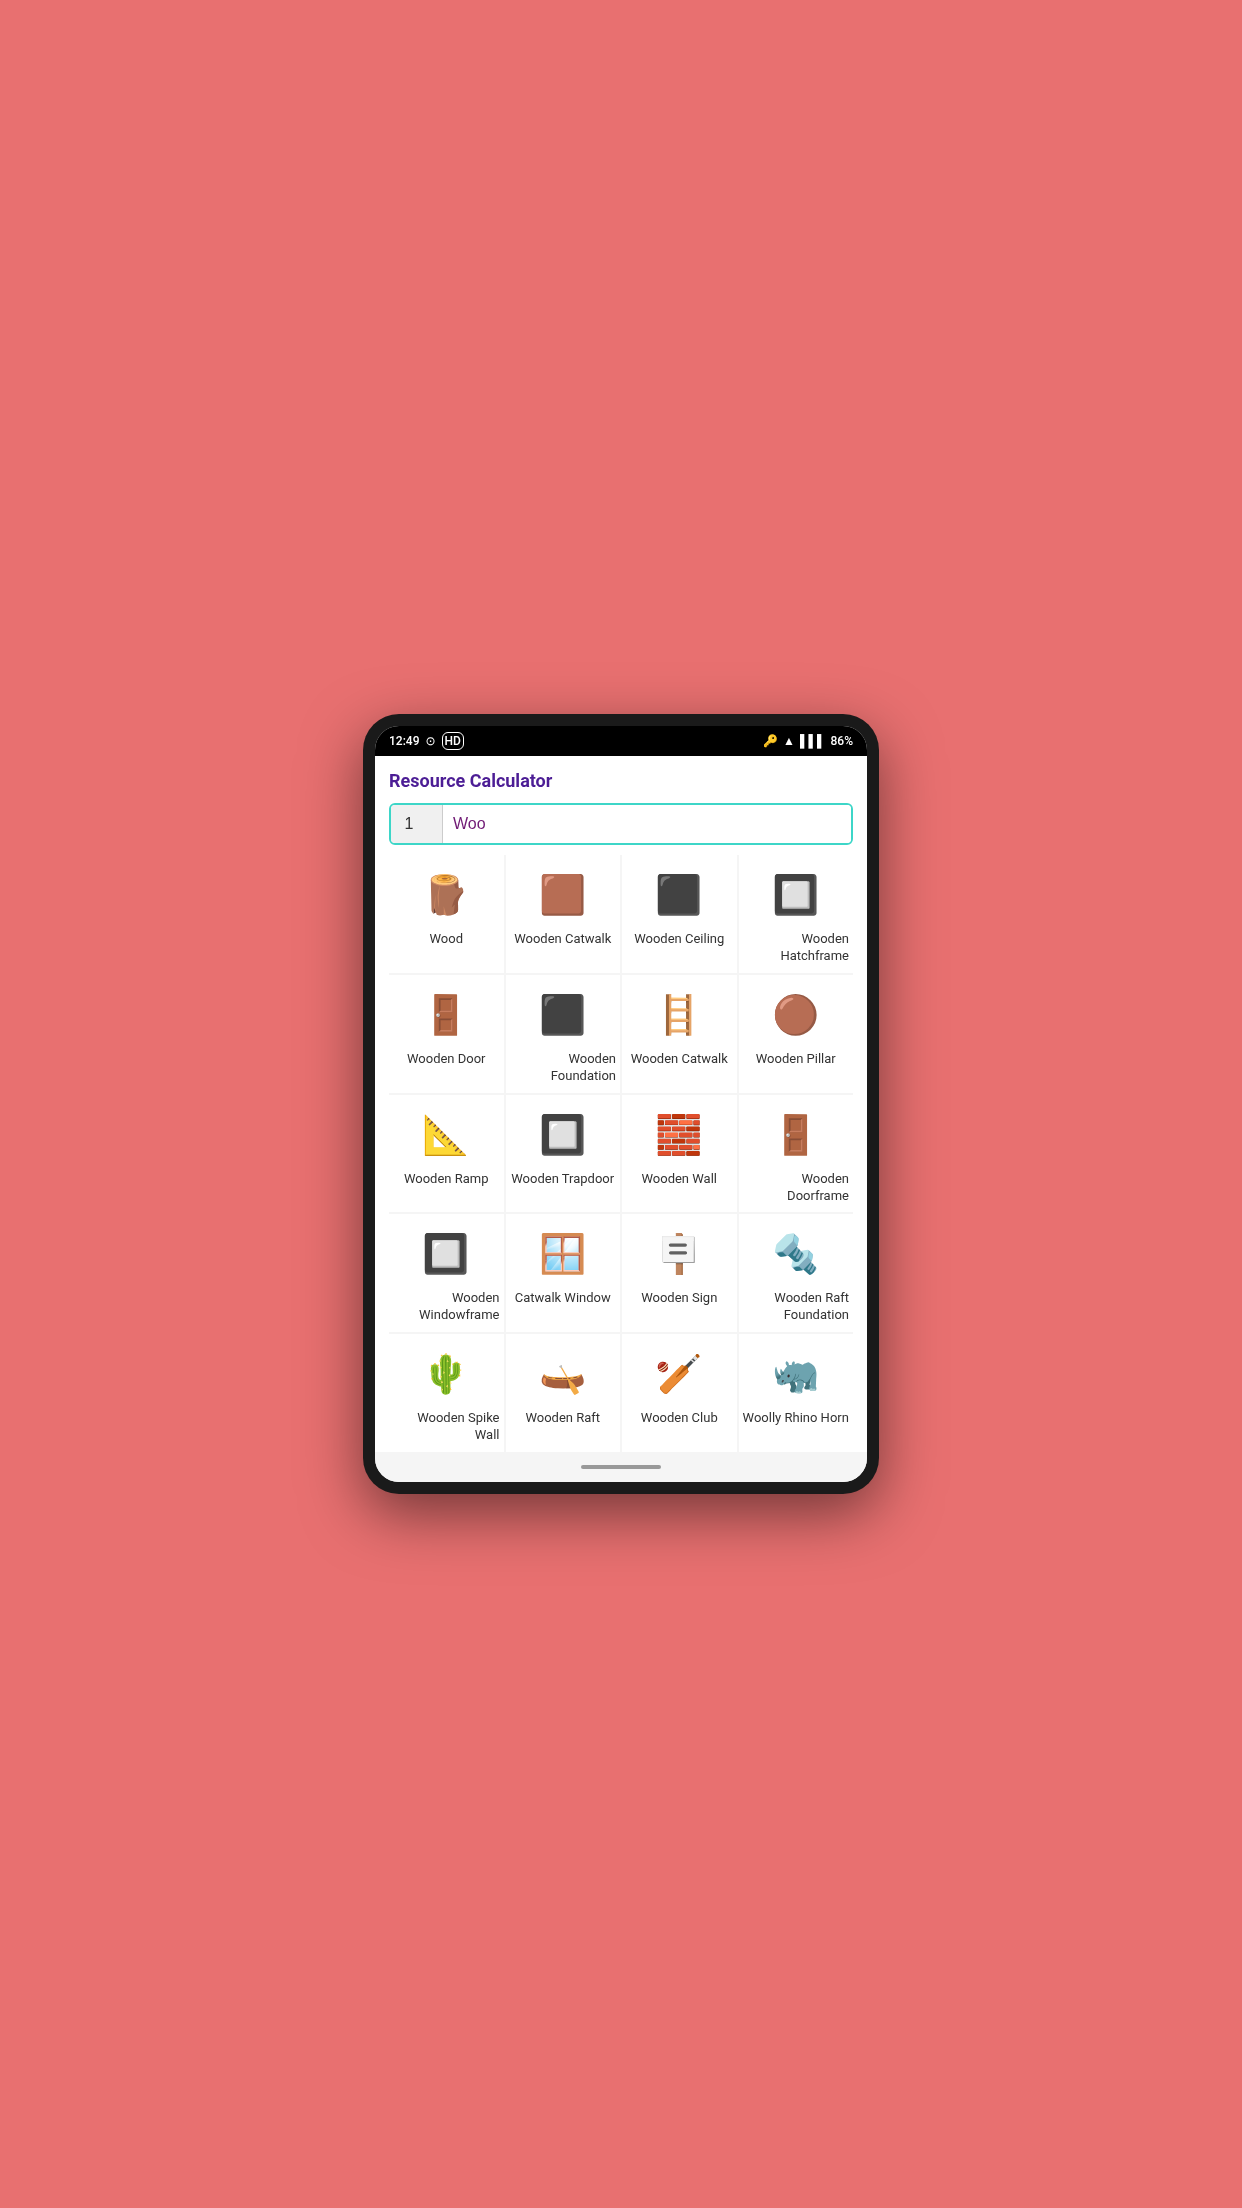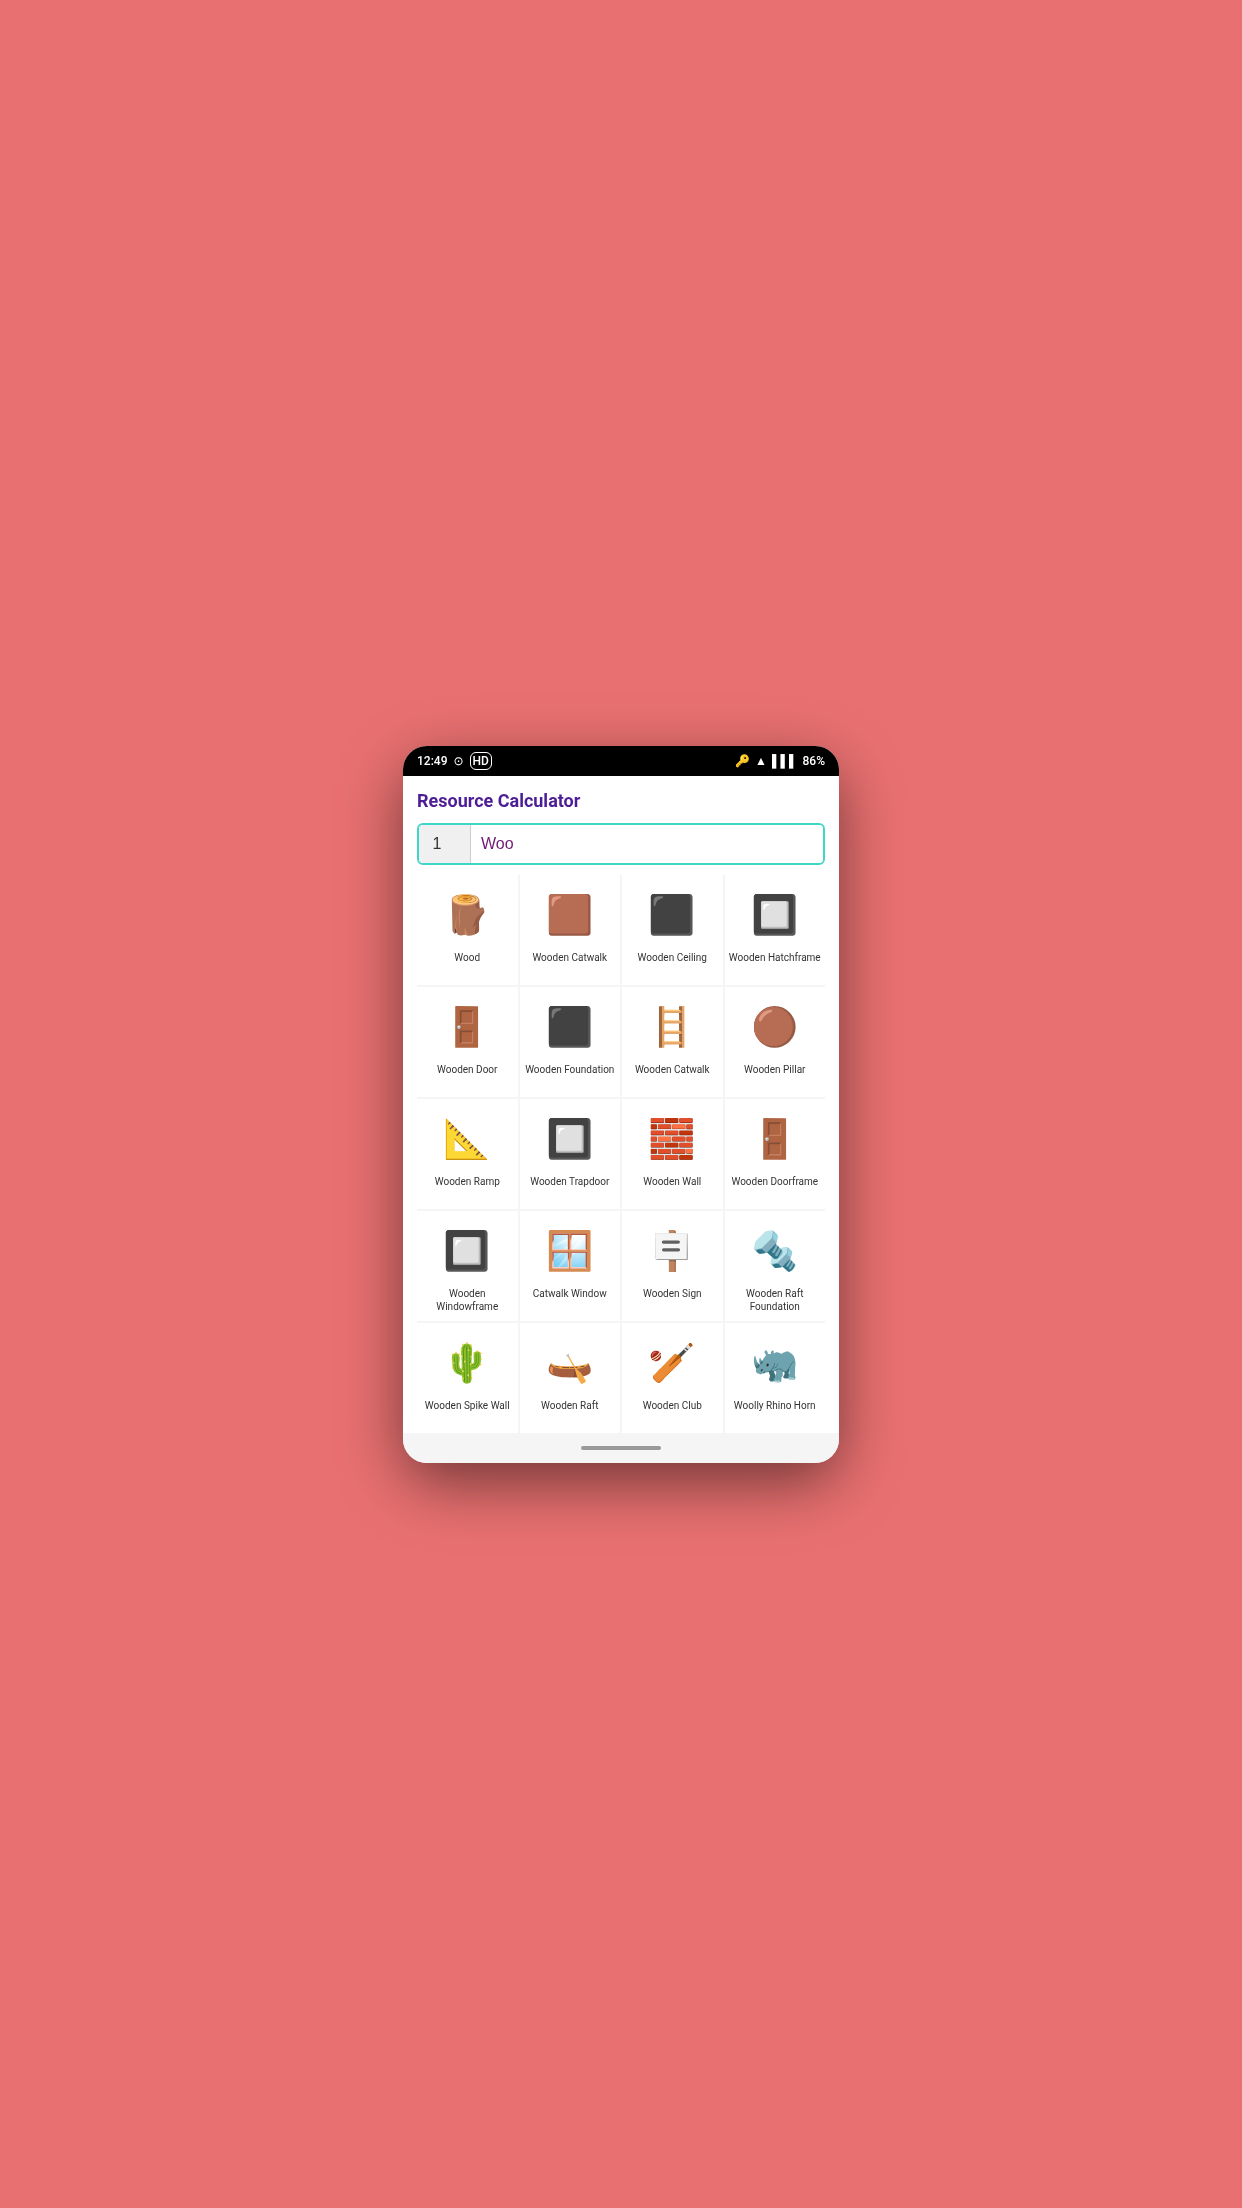--- a/index.html
+++ b/index.html
@@ -6,23 +6,24 @@
     body {
       background-color: #e87070;
       display: flex;
       justify-content: center;
       align-items: center;
       min-height: 100vh;
       font-family: 'Roboto', Arial, sans-serif;
     }
 
     .phone-outer {
-      width: 436px;
+      width: 516px;
       background: #1a1a1a;
       border-radius: 36px;
+      padding: 12px;
       box-shadow: 0 20px 60px rgba(0,0,0,0.5);
     }
 
     .phone-inner {
       border-radius: 24px;
       overflow: hidden;
       background: #f5f5f5;
     }
 
     .status-bar {
@@ -123,23 +124,23 @@
       width: 60px;
       height: 60px;
       display: flex;
       align-items: center;
       justify-content: center;
       margin-bottom: 6px;
       font-size: 36px;
     }
 
     .item-label {
-      font-size: 10px;
+      font-size: 13px;
       color: #333;
-      text-align: center;
+      text-align: right;
       line-height: 1.3;
     }
 
     .bottom-bar {
       height: 30px;
       background: #f5f5f5;
       display: flex;
       justify-content: center;
       align-items: center;
     }

